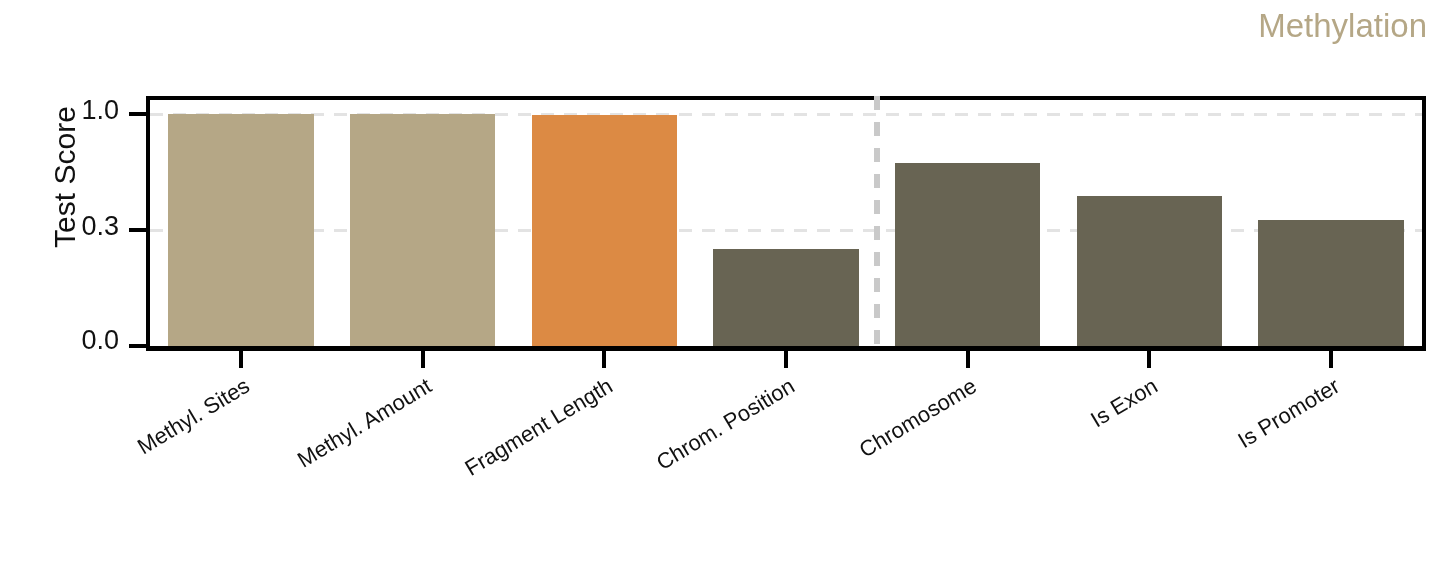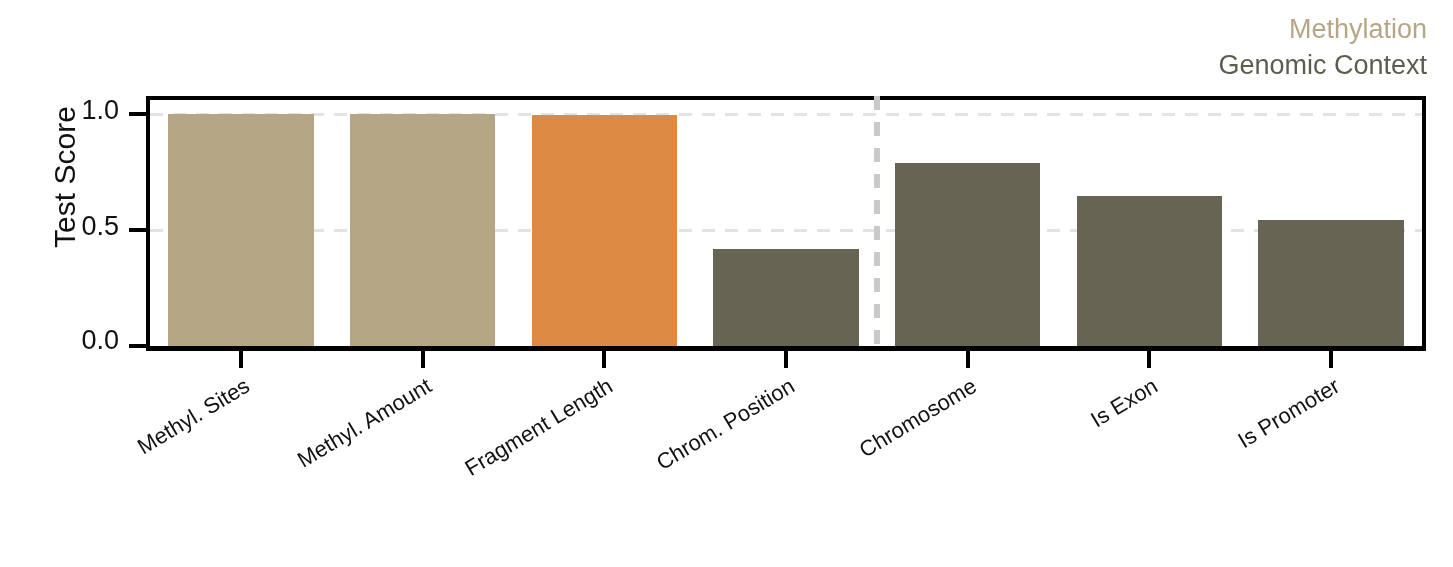--- a/index.html
+++ b/index.html
@@ -124,24 +124,23 @@
 
   
   #legend {
     position: absolute;
     right: 26px;
     top: 8px;
     text-align: right;
     line-height: 1.12;
   }
   .legend-entry {
-    font-size: 27px;
+    font-size: 33px;
     white-space: nowrap;
     display: block;
-    margin-top: 6px;
   }
 </style>
 </head>
 <body>
 
 <div id="figure">
 
 
   <div id="ylabel">Test Score</div>
 
@@ -158,27 +157,26 @@
         <div class="bar" style="left: 563.314px; width: 145.371px; height: 97.4717px; background: rgb(104, 100, 83);"></div>
         <div class="bar" style="left: 745.029px; width: 145.371px; height: 183.34px; background: rgb(104, 100, 83);"></div>
         <div class="bar" style="left: 926.743px; width: 145.371px; height: 149.689px; background: rgb(104, 100, 83);"></div>
         <div class="bar" style="left: 1108.46px; width: 145.371px; height: 126.481px; background: rgb(104, 100, 83);"></div>
         <div class="divider-v" style="left: 723.857px; height: 250px;"></div>
       </div>
   </div>
 
   <div id="legend">
       <span class="legend-entry" style="color: rgb(181, 167, 134);">Methylation</span>
-      <span class="legend-entry" style="color: rgb(94, 92, 79);">Genomic Context</span>
     </div>
 
 <div class="ytick-mark" style="left: 129px; top: 344px;"></div>
     <div class="ytick-label" style="left: 39px; top: 325px;">0.0</div>
     <div class="ytick-mark" style="left: 129px; top: 227.962px;"></div>
-    <div class="ytick-label" style="left: 39px; top: 210.962px;">0.5</div>
+    <div class="ytick-label" style="left: 39px; top: 210.962px;">0.3</div>
     <div class="ytick-mark" style="left: 129px; top: 111.925px;"></div>
     <div class="ytick-label" style="left: 39px; top: 94.9245px;">1.0</div>
     <div class="xtick-mark" style="left: 238.857px; top: 351px;"></div>
     <div class="xtick-label" style="left: -59.1429px; width: 300px; top: 373px;">Methyl. Sites</div>
     <div class="xtick-mark" style="left: 420.571px; top: 351px;"></div>
     <div class="xtick-label" style="left: 122.571px; width: 300px; top: 373px;">Methyl. Amount</div>
     <div class="xtick-mark" style="left: 602.286px; top: 351px;"></div>
     <div class="xtick-label" style="left: 304.286px; width: 300px; top: 373px;">Fragment Length</div>
     <div class="xtick-mark" style="left: 784px; top: 351px;"></div>
     <div class="xtick-label" style="left: 486px; width: 300px; top: 373px;">Chrom. Position</div>

